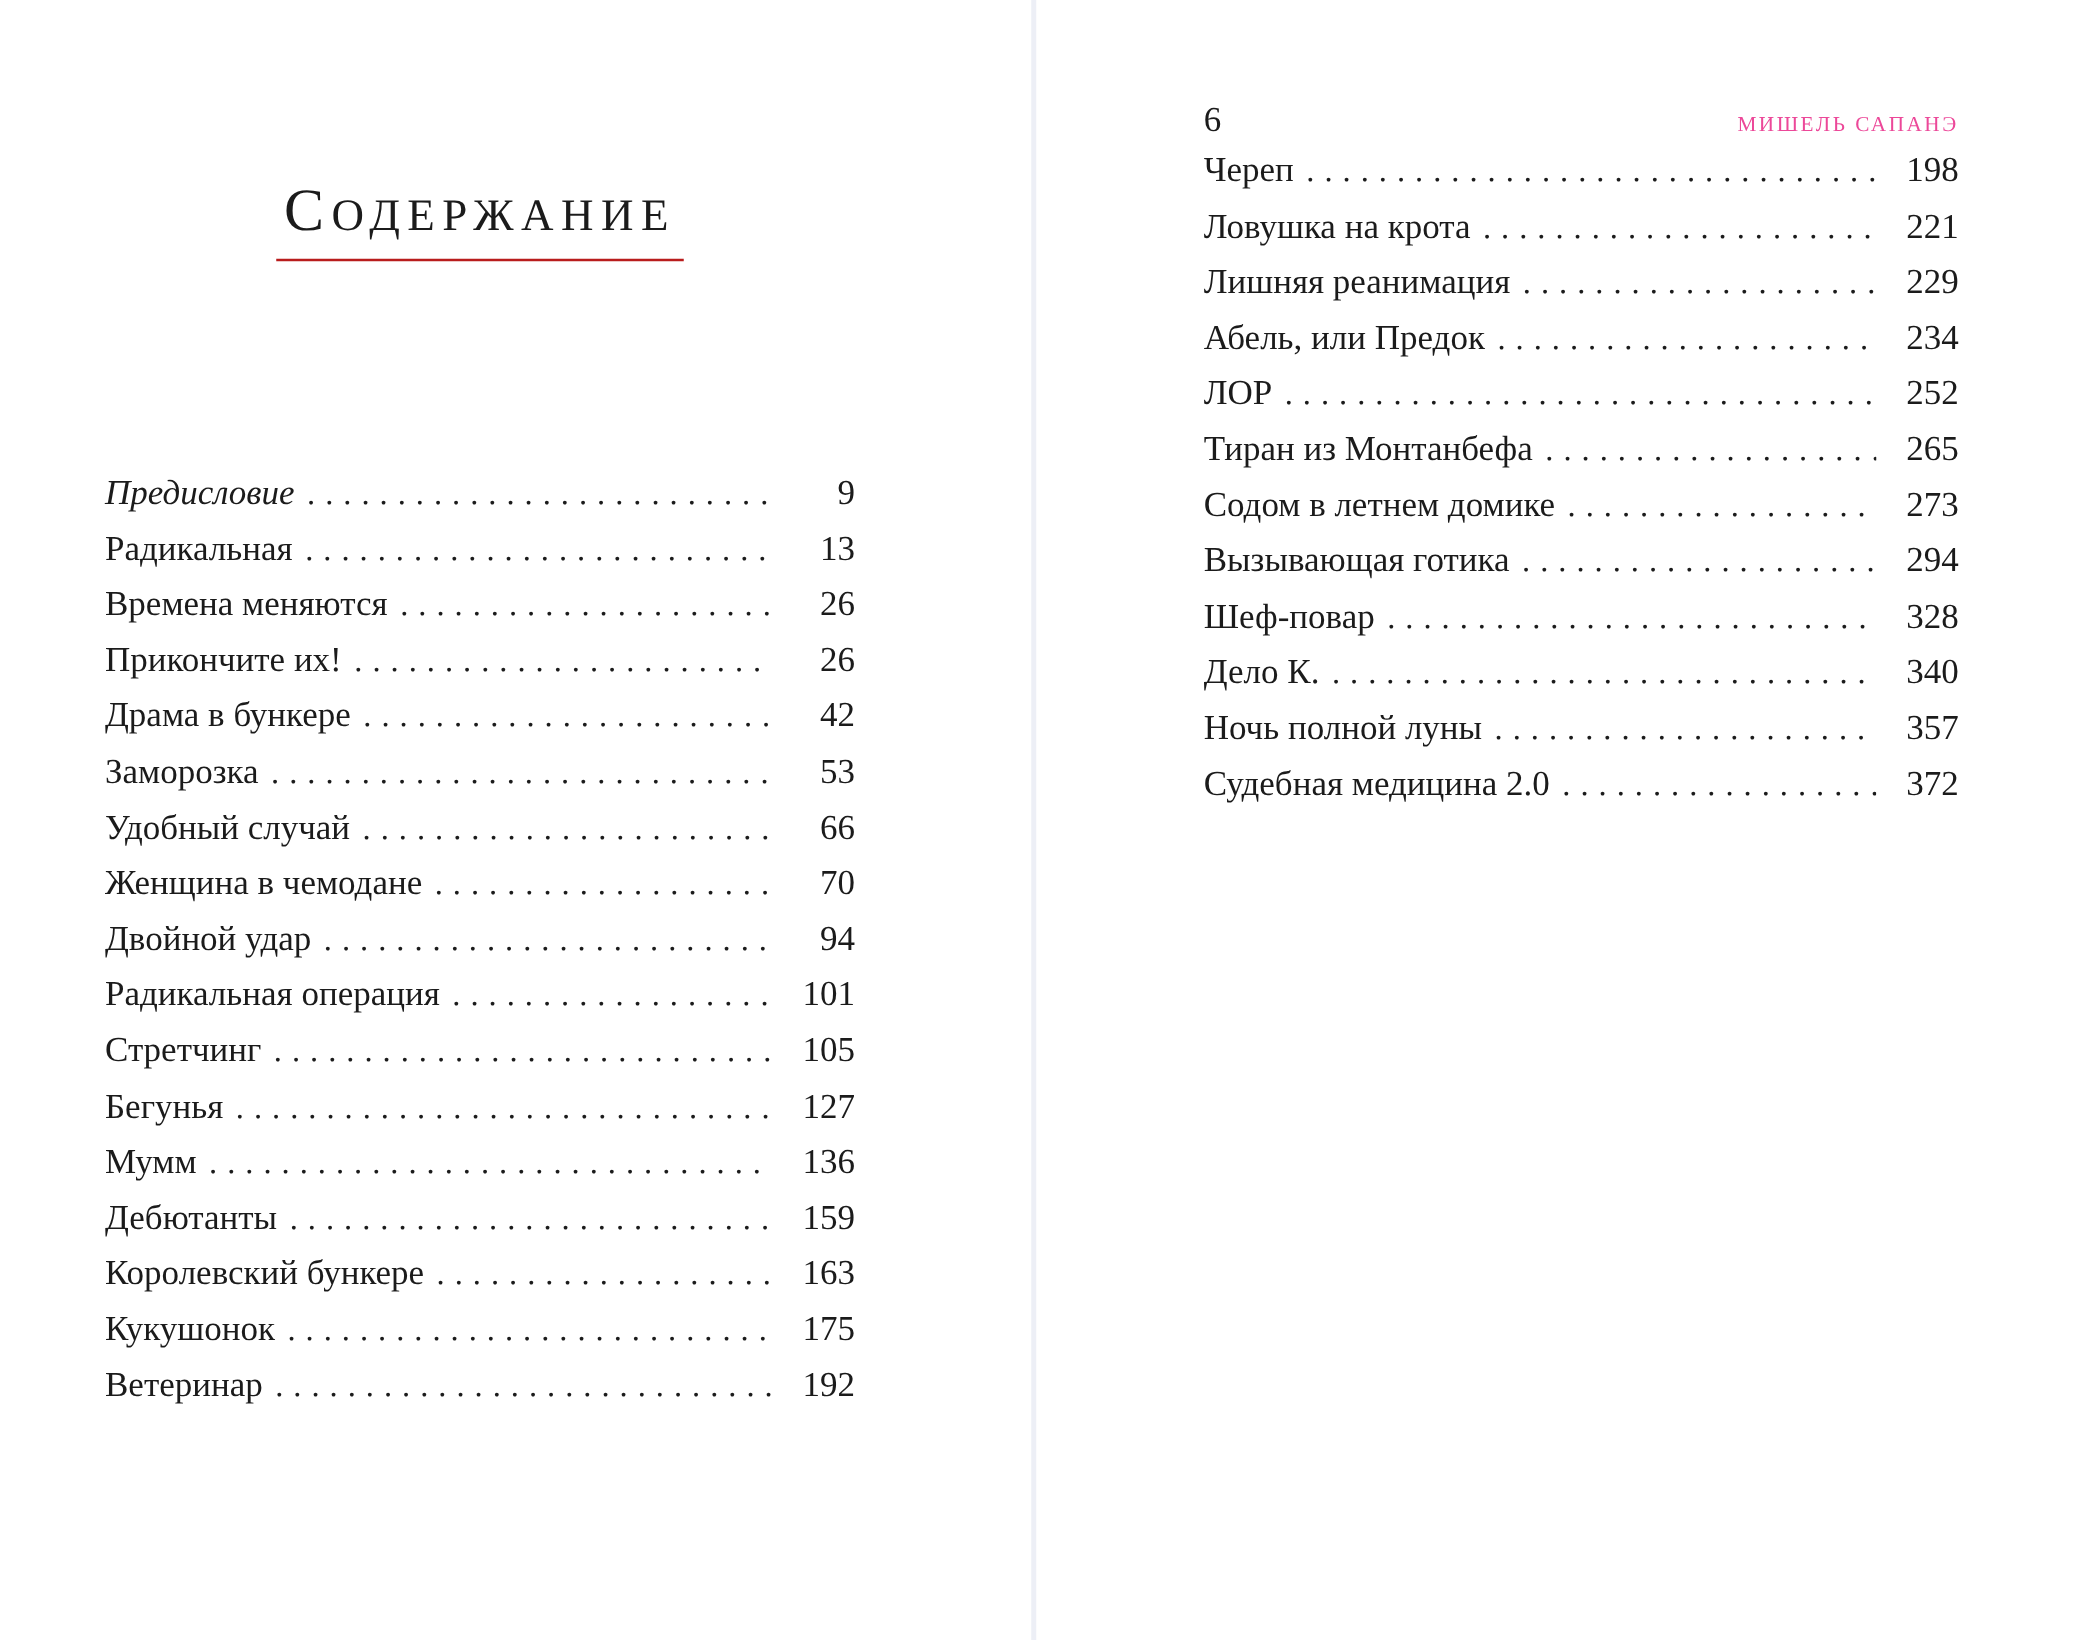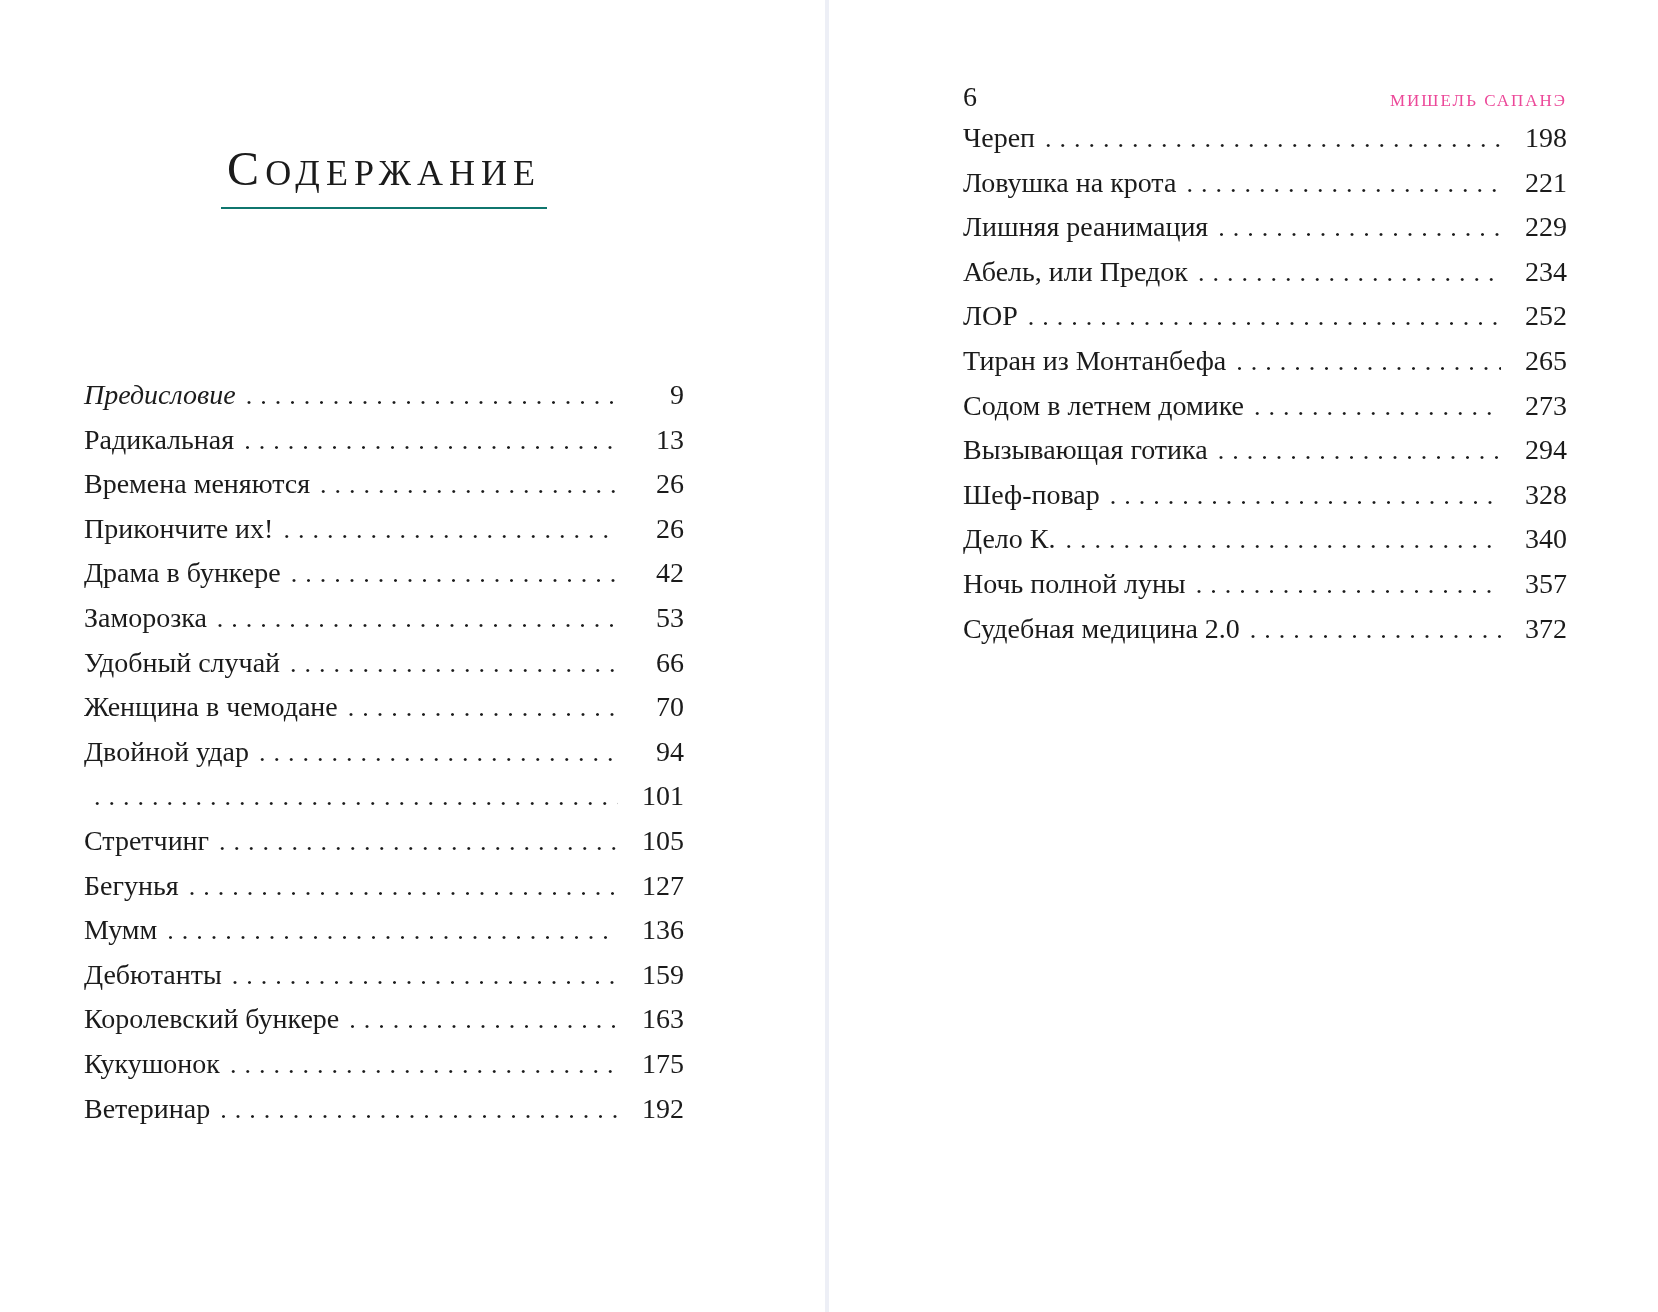--- a/index.html
+++ b/index.html
@@ -32,21 +32,21 @@
     top: 145px;
     width: 600px;
   }
   .title-wrap {
     text-align: center;
   }
   .toc-title {
     display: inline-block;
     line-height: 1;
     padding: 0 6px 14px 6px;
-    border-bottom: 2px solid #0f766e;
+    border-bottom: 2px solid #b91c1c;
     white-space: nowrap;
   }
   .title-initial {
     font-size: 48px;
     letter-spacing: 6px;
   }
   .title-rest {
     font-size: 36px;
     letter-spacing: 6px;
     text-transform: uppercase;
@@ -170,20 +170,21 @@
     <span class="toc-page">70</span>
   </div>
 
   <div class="toc-row">
     <span class="toc-label">Двойной удар</span>
     <span class="toc-dots"></span>
     <span class="toc-page">94</span>
   </div>
 
   <div class="toc-row">
+    <span class="toc-label">Радикальная операция</span>
     <span class="toc-dots"></span>
     <span class="toc-page">101</span>
   </div>
 
   <div class="toc-row">
     <span class="toc-label">Стретчинг</span>
     <span class="toc-dots"></span>
     <span class="toc-page">105</span>
   </div>
 

